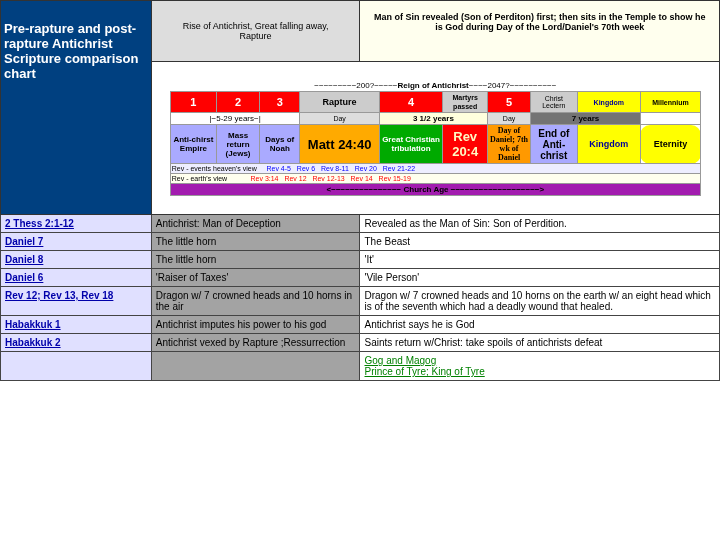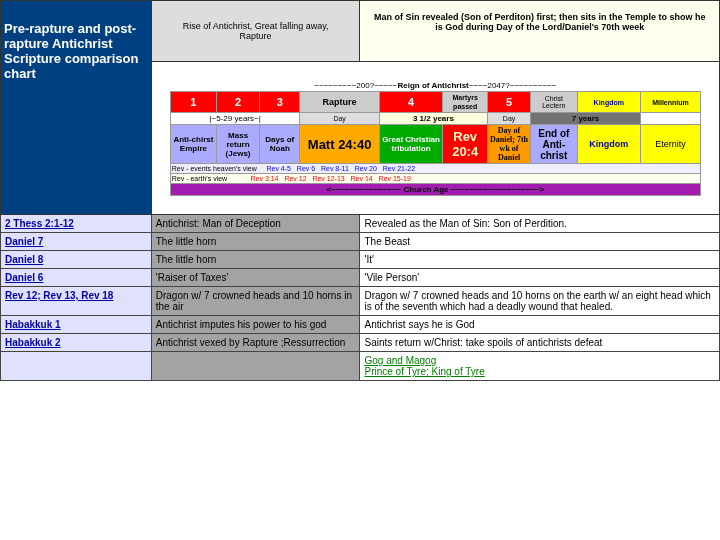--- a/index.html
+++ b/index.html
@@ -125,21 +125,21 @@
             <tr>
               <td class="bg-ltblue" style="font-size:8px; font-weight:bold; width:28px;">Anti-chirst Empire</td>
               <td class="bg-ltblue" style="font-size:8px; font-weight:bold; width:28px;">Mass return (Jews)</td>
               <td class="bg-ltblue" style="font-size:8px; font-weight:bold; width:28px;">Days of Noah</td>
               <td class="bg-orange" style="font-size:13px; font-weight:bold; text-align:center; width:55px;">Matt 24:40</td>
               <td class="bg-green" style="font-size:8px; font-weight:bold; color:#fff;text-align:center;">Great Christian tribulation</td>
               <td class="bg-red" style="font-size:13px; font-weight:bold; color:#fef9c3;">Rev 20:4</td>
               <td class="day-daniel" style="width:25px; font-size:8px;font-family:Liberation Serif, serif;">Day of Daniel; 7th wk of Daniel</td>
               <td class="bg-ltblue" style="font-size:10px; font-weight:bold;">End of Anti-christ</td>
               <td class="bg-yellow" style="font-size:9px; font-weight:bold; color:#009;">Kingdom</td>
-              <td class="bg-yellow" style="font-size:9px; font-weight:normal; color:#000;">Eternity</td>
+              <td class="bg-yellow" style="font-size:9px; font-weight:bold; color:#000;border-radius:10px;">Eternity</td>
             </tr>
 
             <tr>
               <td colspan="12" style="font-size:7px; background:#eef; padding:1px; border:1px solid #999; text-align:left;">
                 Rev - events heaven's view &nbsp;&nbsp;&nbsp; <span style="color:blue;">Rev 4-5</span> &nbsp; <span style="color:blue;">Rev 6</span> &nbsp; <span style="color:blue;">Rev 8-11</span> &nbsp; <span style="color:blue;">Rev 20</span> &nbsp; <span style="color:blue;">Rev 21-22</span>
               </td>
             </tr>
 
             <tr>
               <td colspan="12" style="font-size:7px; background:#ffe; padding:1px; border:1px solid #999; text-align:left;">

